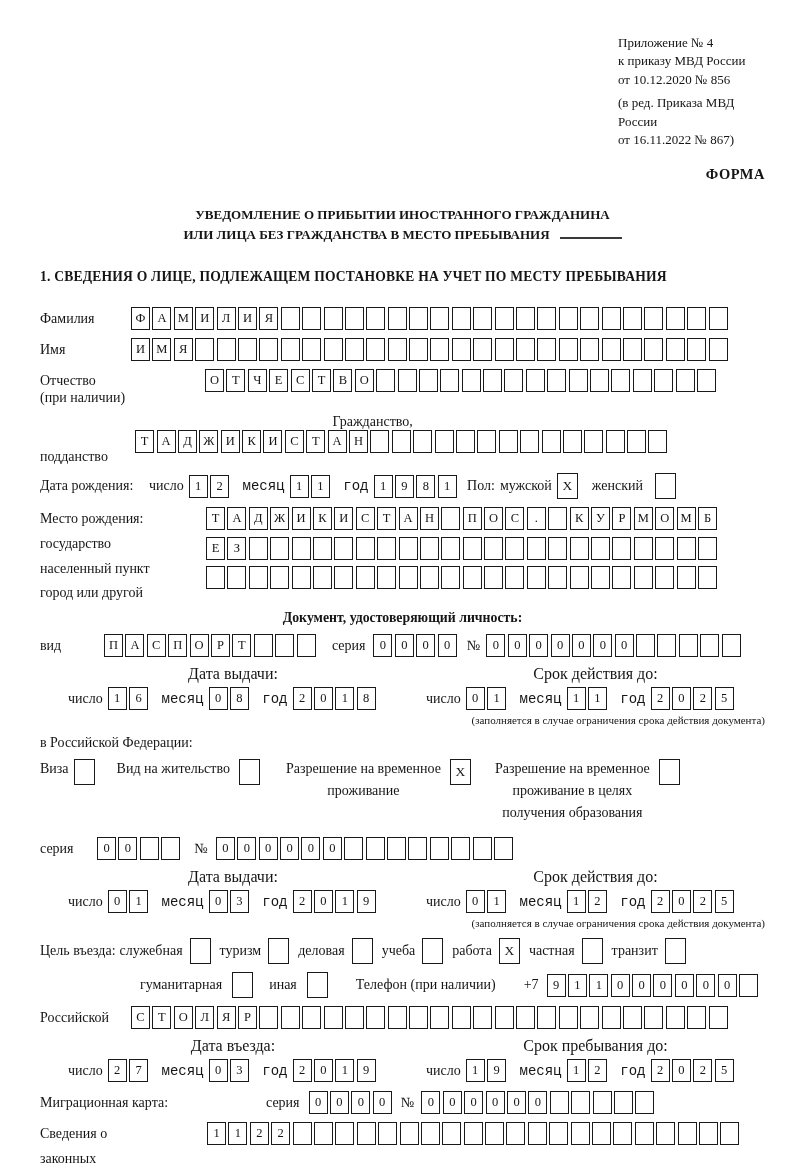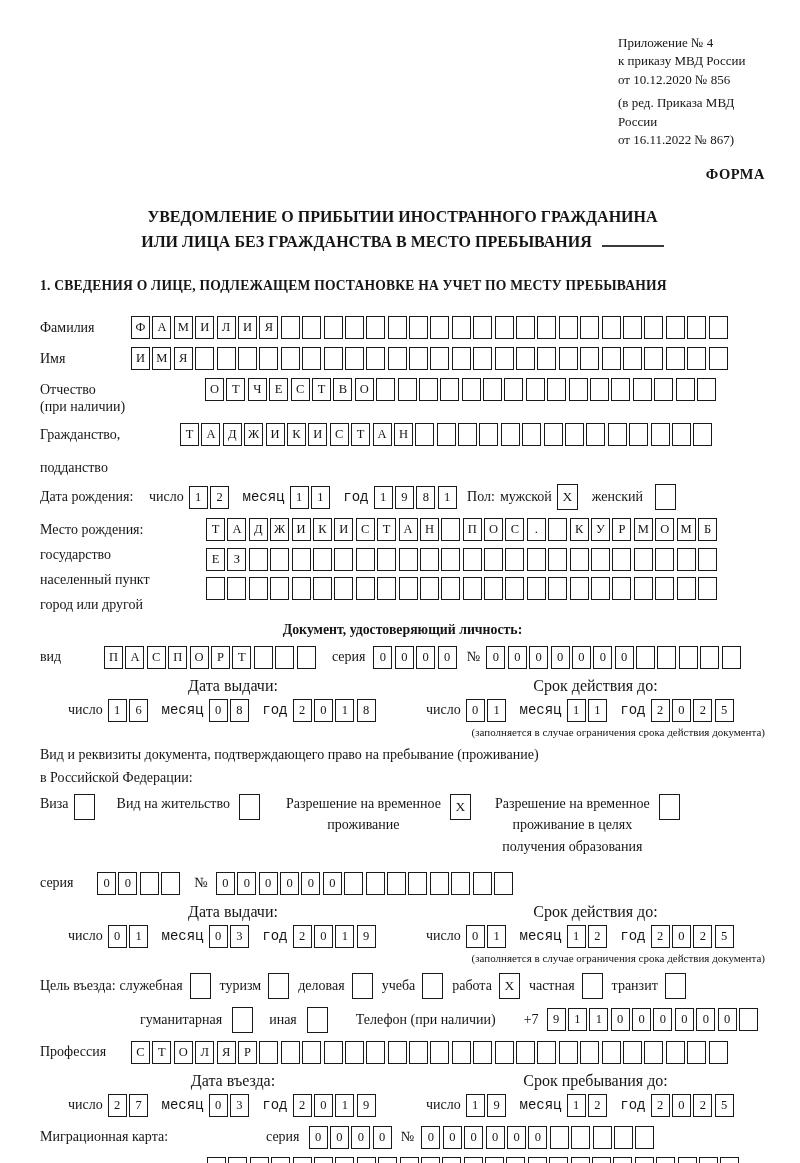--- a/index.html
+++ b/index.html
@@ -6,21 +6,21 @@
   body{width:800px;height:1163px;overflow:hidden;color:#151515;
        font-family:"Liberation Serif",serif;font-size:14px;}
   .page{padding:34px 35px 0 40px;position:relative;}
 
   
   .appendix{margin-left:578px;font-size:13px;line-height:1.42;}
   .edition{margin-top:5px;}
   .forma{text-align:right;font-weight:bold;font-size:14.5px;margin-top:16px;letter-spacing:.5px;}
 
   
-  .title{text-align:center;font-weight:bold;font-size:16px;line-height:1.55;margin-top:22px;}
+  .title{text-align:center;font-weight:bold;font-size:13px;line-height:1.55;margin-top:22px;}
   .tline{display:inline-block;width:62px;border-bottom:2px solid #3a3a3a;margin-left:10px;vertical-align:baseline;height:12px;}
 
   .s1head{font-weight:bold;font-size:13.6px;margin-top:24px;margin-bottom:22px;letter-spacing:.2px;}
 
   
   .cells{display:inline-flex;flex:none;}
   .cell{flex:none;width:17px;height:21px;border:1.6px solid #1a1a1a;margin-right:2.4px;
         display:inline-flex;align-items:center;justify-content:center;
         font-size:12.5px;font-family:"Liberation Serif",serif;background:#fff;}
   .cb{flex:none;width:19px;height:24px;border:1.6px solid #1a1a1a;display:inline-flex;
@@ -187,21 +187,21 @@
           <span class="cell"></span>
           <span class="cell"></span>
           <span class="cell"></span>
           <span class="cell"></span>
         </span>
     </div>
     <div class="sublbl">(при наличии)</div>
   </div>
 
   <div class="stack">
-    <div class="frow" style="margin-bottom:18px;">
+    <div class="frow" style="margin-bottom:0;flex-direction:column;">
       <span class="flbl w140">Гражданство,</span>
       <span class="cells">
           <span class="cell">Т</span>
           <span class="cell">А</span>
           <span class="cell">Д</span>
           <span class="cell">Ж</span>
           <span class="cell">И</span>
           <span class="cell">К</span>
           <span class="cell">И</span>
           <span class="cell">С</span>
@@ -421,21 +421,20 @@
       <span class="cells">
           <span class="cell">2</span>
           <span class="cell">0</span>
           <span class="cell">2</span>
           <span class="cell">5</span>
         </span>
     </div>
   </div>
   <div class="note">(заполняется в случае ограничения срока действия документа)</div>
 
-  <div class="textline">Вид и реквизиты документа, подтверждающего право на пребывание (проживание)</div>
   <div class="textline">в Российской Федерации:</div>
 
   <div class="opts">
     <div class="opt g1">
       <span class="optlines">
         <span>Виза</span>
       </span>
       <span class="cb" style="margin-left:5px;"></span>
     </div>
     <div class="opt g2">
@@ -567,21 +566,21 @@
         <span class="cell">0</span>
         <span class="cell">0</span>
         <span class="cell">0</span>
         <span class="cell">0</span>
         <span class="cell">0</span>
         <span class="cell"></span>
       </span>
   </div>
 
   <div class="frow">
-    <span class="flbl w91">Профессия</span>
+    <span class="flbl w91">Российской</span>
     <span class="cells">
         <span class="cell">С</span>
         <span class="cell">Т</span>
         <span class="cell">О</span>
         <span class="cell">Л</span>
         <span class="cell">Я</span>
         <span class="cell">Р</span>
         <span class="cell"></span>
         <span class="cell"></span>
         <span class="cell"></span>

